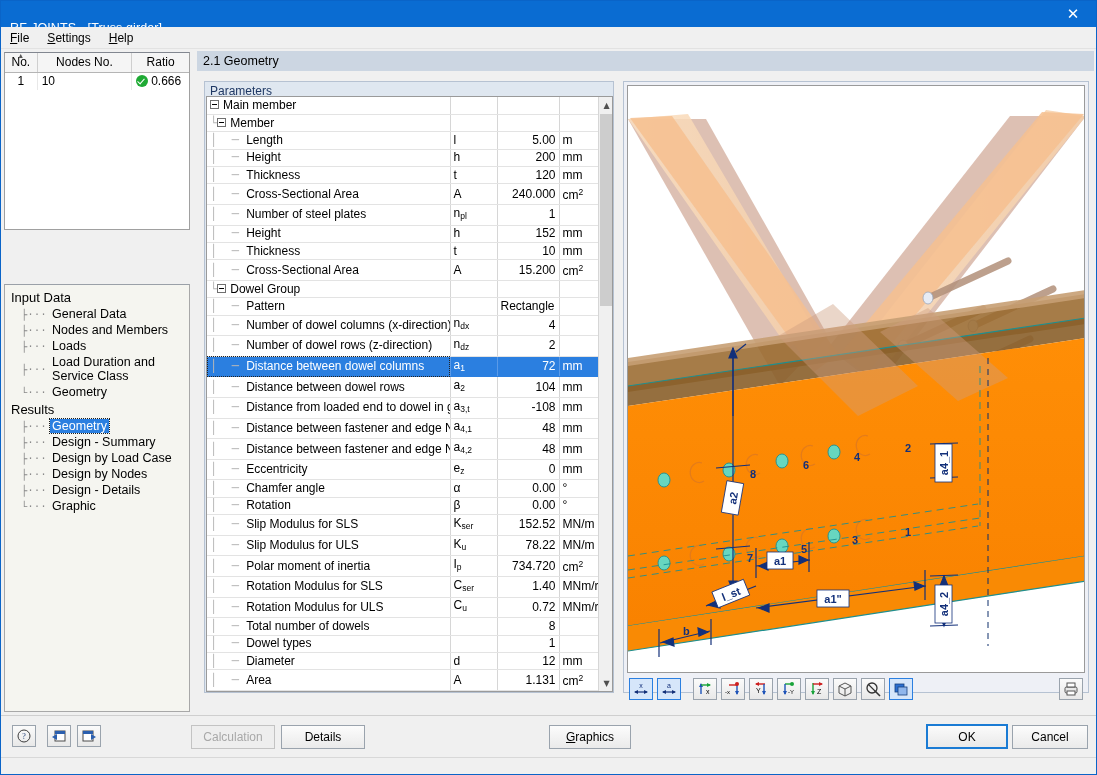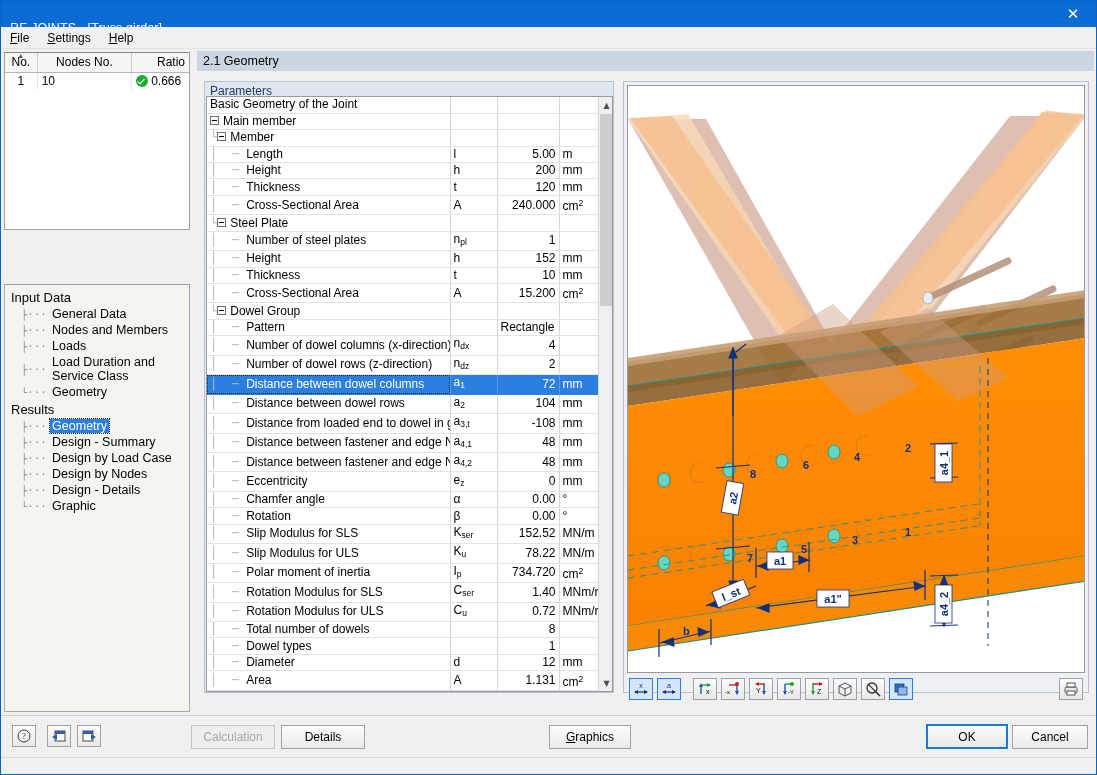--- a/index.html
+++ b/index.html
@@ -65,21 +65,21 @@
     border-right: 1px solid #cfcfcf;
     border-bottom: 1px solid #b5b5b5;
     font-weight: normal;
     font-size: 12px;
     height: 19px;
     padding: 0 4px;
     position: relative;
   }
   .grid th.c1 { width: 32px; }
   .grid th.c2 { width: 94px; }
-  .grid th.c3 { width: 57px; border-right: none; text-align: right; }
+  .grid th.c3 { width: 57px; border-right: none; }
   .sortarrow {
     position: absolute; left: 50%; top: -1px; transform: translateX(-50%);
     font-size: 7px; color: #555; line-height: 7px;
   }
   .grid td {
     border-right: 1px solid #e8e8e8;
     font-size: 12px; height: 18px; padding: 0 4px;
     vertical-align: middle;
   }
   .grid td.n  { text-align: center; }
@@ -363,26 +363,20 @@
     <div class="paramtable-wrap">
       <table class="ptbl">
         <colgroup>
           <col class="c-name">
             <col class="c-sym">
             <col class="c-val">
             <col class="c-unit">
         </colgroup>
         <tbody id="ptbody">
             <tr>
-              <td class="name indent1"><span>Basic Geometry of the Joint</span></td>
-              <td class="sym"></td>
-              <td class="val"></td>
-              <td class="unit"></td>
-            </tr>
-            <tr>
               <td class="name indent0"><span class="expander"></span><span>Main member</span></td>
               <td class="sym"></td>
               <td class="val"></td>
               <td class="unit"></td>
             </tr>
             <tr>
               <td class="name indent1"><span class="gl">└</span><span class="expander"></span><span>Member</span></td>
               <td class="sym"></td>
               <td class="val"></td>
               <td class="unit"></td>
@@ -403,26 +397,20 @@
               <td class="name indent2"><span class="gl">│&nbsp;&nbsp;─&nbsp;</span><span>Thickness</span></td>
               <td class="sym">t</td>
               <td class="val">120</td>
               <td class="unit">mm</td>
             </tr>
             <tr>
               <td class="name indent2"><span class="gl">│&nbsp;&nbsp;─&nbsp;</span><span>Cross-Sectional Area</span></td>
               <td class="sym">A</td>
               <td class="val">240.000</td>
               <td class="unit">cm<sup>2</sup></td>
-            </tr>
-            <tr>
-              <td class="name indent1"><span class="gl">└</span><span class="expander"></span><span>Steel Plate</span></td>
-              <td class="sym"></td>
-              <td class="val"></td>
-              <td class="unit"></td>
             </tr>
             <tr>
               <td class="name indent2"><span class="gl">│&nbsp;&nbsp;─&nbsp;</span><span>Number of steel plates</span></td>
               <td class="sym">n<sub>pl</sub></td>
               <td class="val">1</td>
               <td class="unit"></td>
             </tr>
             <tr>
               <td class="name indent2"><span class="gl">│&nbsp;&nbsp;─&nbsp;</span><span>Height</span></td>
               <td class="sym">h</td>

